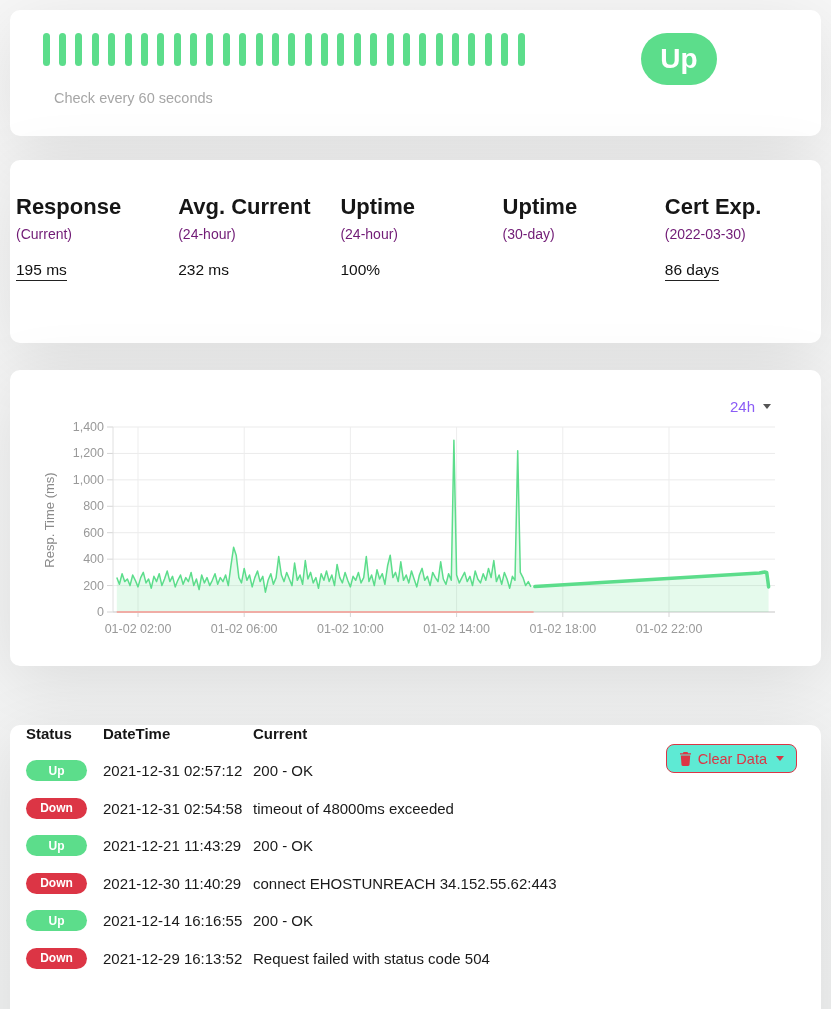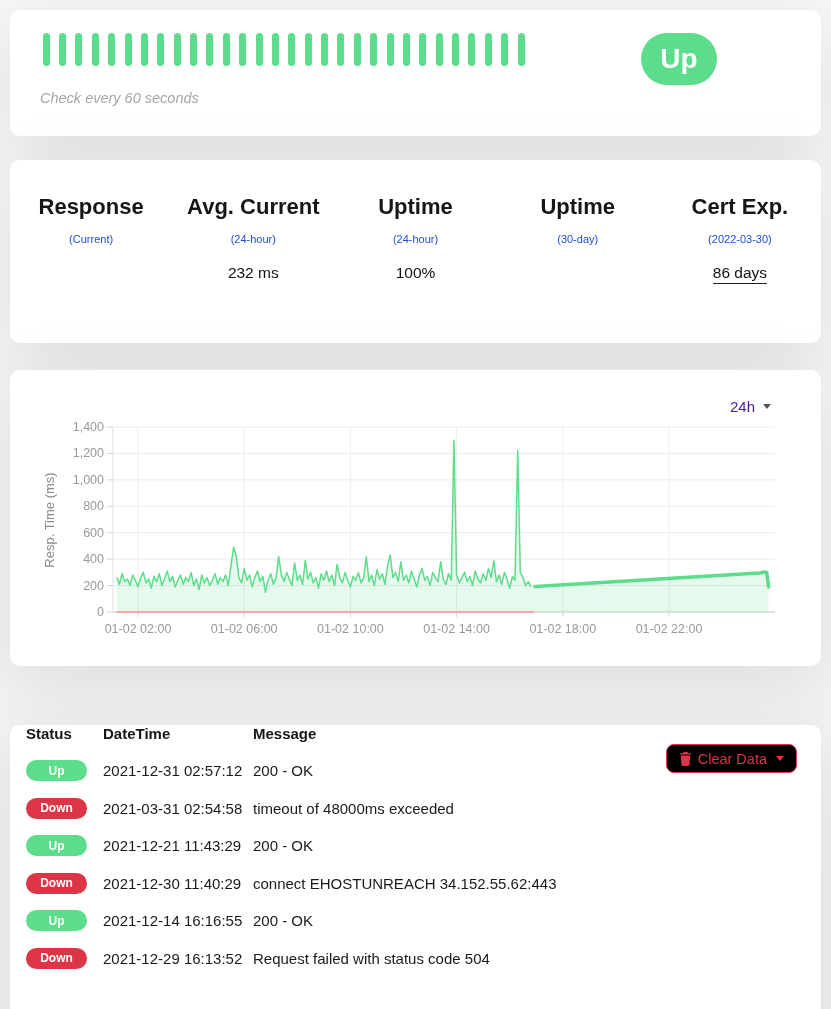--- a/index.html
+++ b/index.html
@@ -15,50 +15,50 @@
     margin:0 10px;position:relative;
     box-shadow:0 15px 70px rgba(0,0,0,.10);
   }
   
   #card-status{margin-top:10px;height:126px;}
   .hb-wrap{padding:23px 0 0 28px;display:flex;align-items:center;}
   .hb-bar{
     width:7px;height:33px;border-radius:3.5px;
     margin:0 4.7px;flex:none;
   }
-  .check-text{margin:24px 0 0 30px;font-size:14.5px;color:#a6a6a6;font-style:italic;}
+  .check-text{margin:24px 0 0 44px;font-size:14.5px;color:#a6a6a6;}
   .big-badge{
     position:absolute;left:631px;top:23px;width:76px;height:52px;
     border-radius:26px;color:#fff;font-size:28px;font-weight:bold;
     display:flex;align-items:center;justify-content:center;
   }
   
   #card-stats{margin-top:24px;height:183px;}
   .stats-row{display:flex;padding-top:33px;}
-  .stat{flex:1;text-align:center;padding:0 6px;}
+  .stat{flex:1;text-align:left;padding:0 6px;}
   .stat-label{font-size:22px;font-weight:bold;line-height:1.25;color:#161616;}
-  .stat-sub{font-size:11px;color:#1d4ed8;margin-top:12px;}
+  .stat-sub{font-size:14px;color:#701a75;margin-top:5px;}
   .stat-value{display:inline-block;font-size:15.5px;color:#111;margin-top:19px;}
   .stat-value.u{border-bottom:1px solid #222;padding-bottom:1px;}
   
   #card-chart{margin-top:27px;height:296px;}
   .period-row{display:flex;justify-content:flex-end;align-items:center;padding:28px 50px 0 0;}
-  .period-label{font-size:15px;color:#4c1d95;cursor:pointer;margin-left:24px;}
+  .period-label{font-size:15px;color:#8b5cf6;cursor:pointer;margin-left:24px;}
   .caret{display:inline-block;width:0;height:0;margin-left:8px;
     border-left:4.5px solid transparent;border-right:4.5px solid transparent;
     border-top:5px solid #555;}
   #chart-svg{position:absolute;left:30px;top:42px;}
   #chart-svg text.tick{font-size:12.5px;fill:#999;font-family:"Liberation Sans",sans-serif;}
   #chart-svg text.ytitle{font-size:13px;fill:#8a8a8a;text-anchor:middle;font-family:"Liberation Sans",sans-serif;}
   
   #card-events{margin-top:32px;height:340px;}
   .clear-btn{
     position:absolute;top:19px;right:24px;height:29px;
     display:flex;align-items:center;gap:6px;
-    background:#000000;border:1px solid #dc3545;border-radius:8px;
+    background:#5eead4;border:1px solid #dc3545;border-radius:8px;
     color:#dc3545;font-size:14.5px;padding:0 12px;cursor:pointer;
     font-family:"Liberation Sans",sans-serif;
   }
   .clear-btn .caret{border-top-color:#dc3545;margin-left:3px;}
   .events-table{margin:59px 24px 0 16px;}
   .ev-head,.ev-row{display:grid;grid-template-columns:77px 150px 1fr;align-items:center;}
   .ev-head{font-size:15px;font-weight:bold;margin-bottom:10px;}
   .ev-row{height:37.5px;font-size:15px;color:#1a1a1a;}
   .pill{
     width:61px;height:21px;border-radius:11px;color:#fff;
@@ -103,20 +103,21 @@
     </div>
   <div class="check-text">Check every 60 seconds</div>
   <div class="big-badge" style="background: rgb(92, 221, 139);">Up</div>
 </div>
 
 <div class="card" id="card-stats">
   <div class="stats-row">
   <div class="stat">
     <div class="stat-label">Response</div>
     <div class="stat-sub">(Current)</div>
+    <div><span class="stat-value u">195 ms</span></div>
   </div>
 
   <div class="stat">
     <div class="stat-label">Avg. Current</div>
     <div class="stat-sub">(24-hour)</div>
     <div><span class="stat-value">232 ms</span></div>
   </div>
 
   <div class="stat">
     <div class="stat-label">Uptime</div>
@@ -201,36 +202,36 @@
       <path fill="#dc3545" d="M4.5 0h4l.6 1.2H12v1.4H1V1.2h2.9L4.5 0zM1.8 3.6h9.4l-.7 9.2c-.05.7-.6 1.2-1.3 1.2H3.8c-.7 0-1.25-.5-1.3-1.2l-.7-9.2z"></path>
     </svg>
     <span>Clear Data</span>
     <span class="caret"></span>
   </button>
 
   <div class="events-table">
     <div class="ev-head">
       <div>Status</div>
       <div>DateTime</div>
-      <div>Message</div>
+      <div>Current</div>
     </div>
     <div id="ev-rows">
   <div class="ev-row">
     <div>
             <span class="pill" style="background: rgb(92, 221, 139);">Up</span>
           </div>
     <div>2021-12-31 02:57:12</div>
     <div>200 - OK</div>
   </div>
 
   <div class="ev-row">
     <div>
             <span class="pill" style="background: rgb(220, 53, 69);">Down</span>
           </div>
-    <div>2021-03-31 02:54:58</div>
+    <div>2021-12-31 02:54:58</div>
     <div>timeout of 48000ms exceeded</div>
   </div>
 
   <div class="ev-row">
     <div>
             <span class="pill" style="background: rgb(92, 221, 139);">Up</span>
           </div>
     <div>2021-12-21 11:43:29</div>
     <div>200 - OK</div>
   </div>

